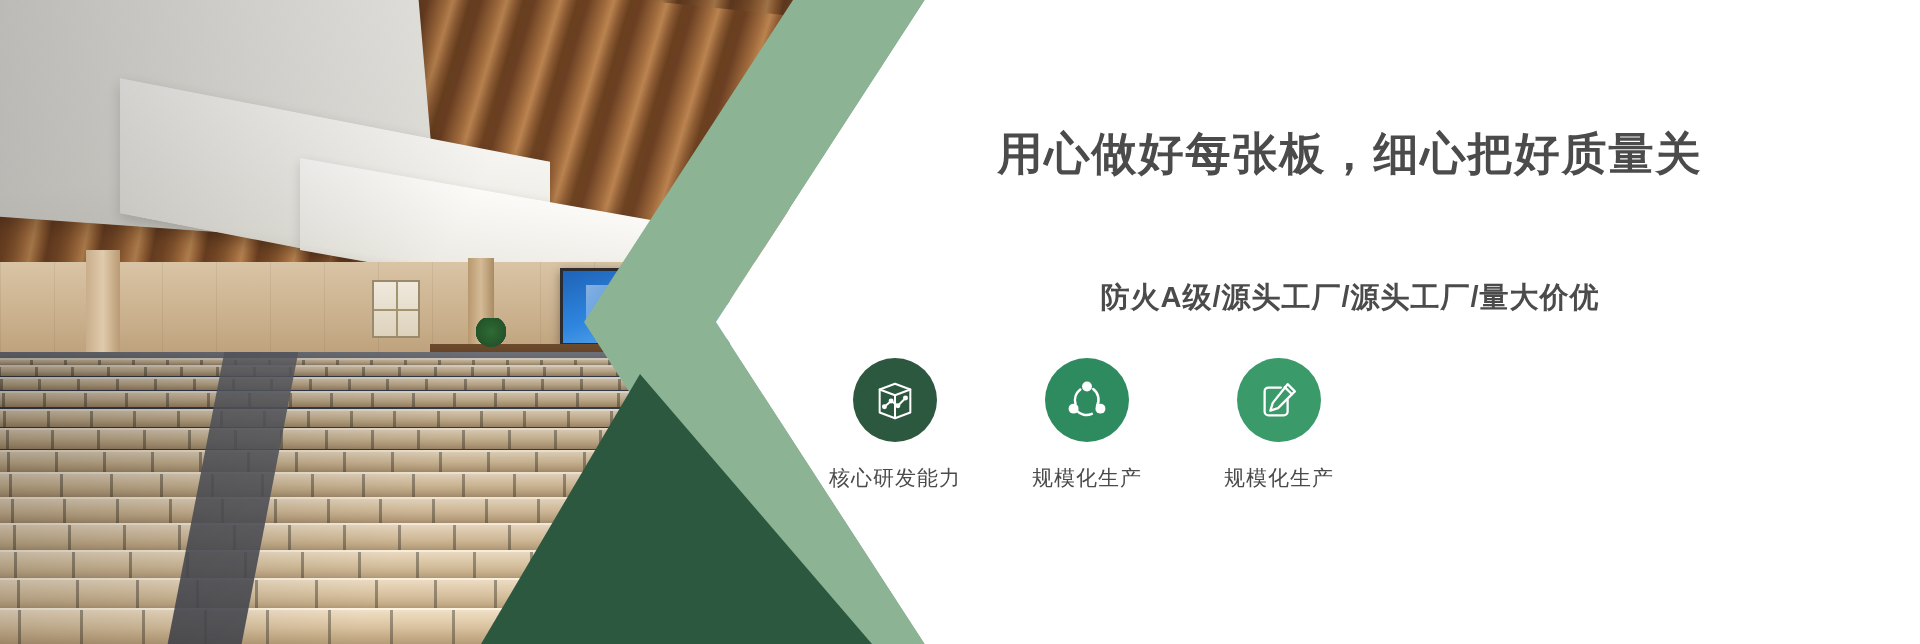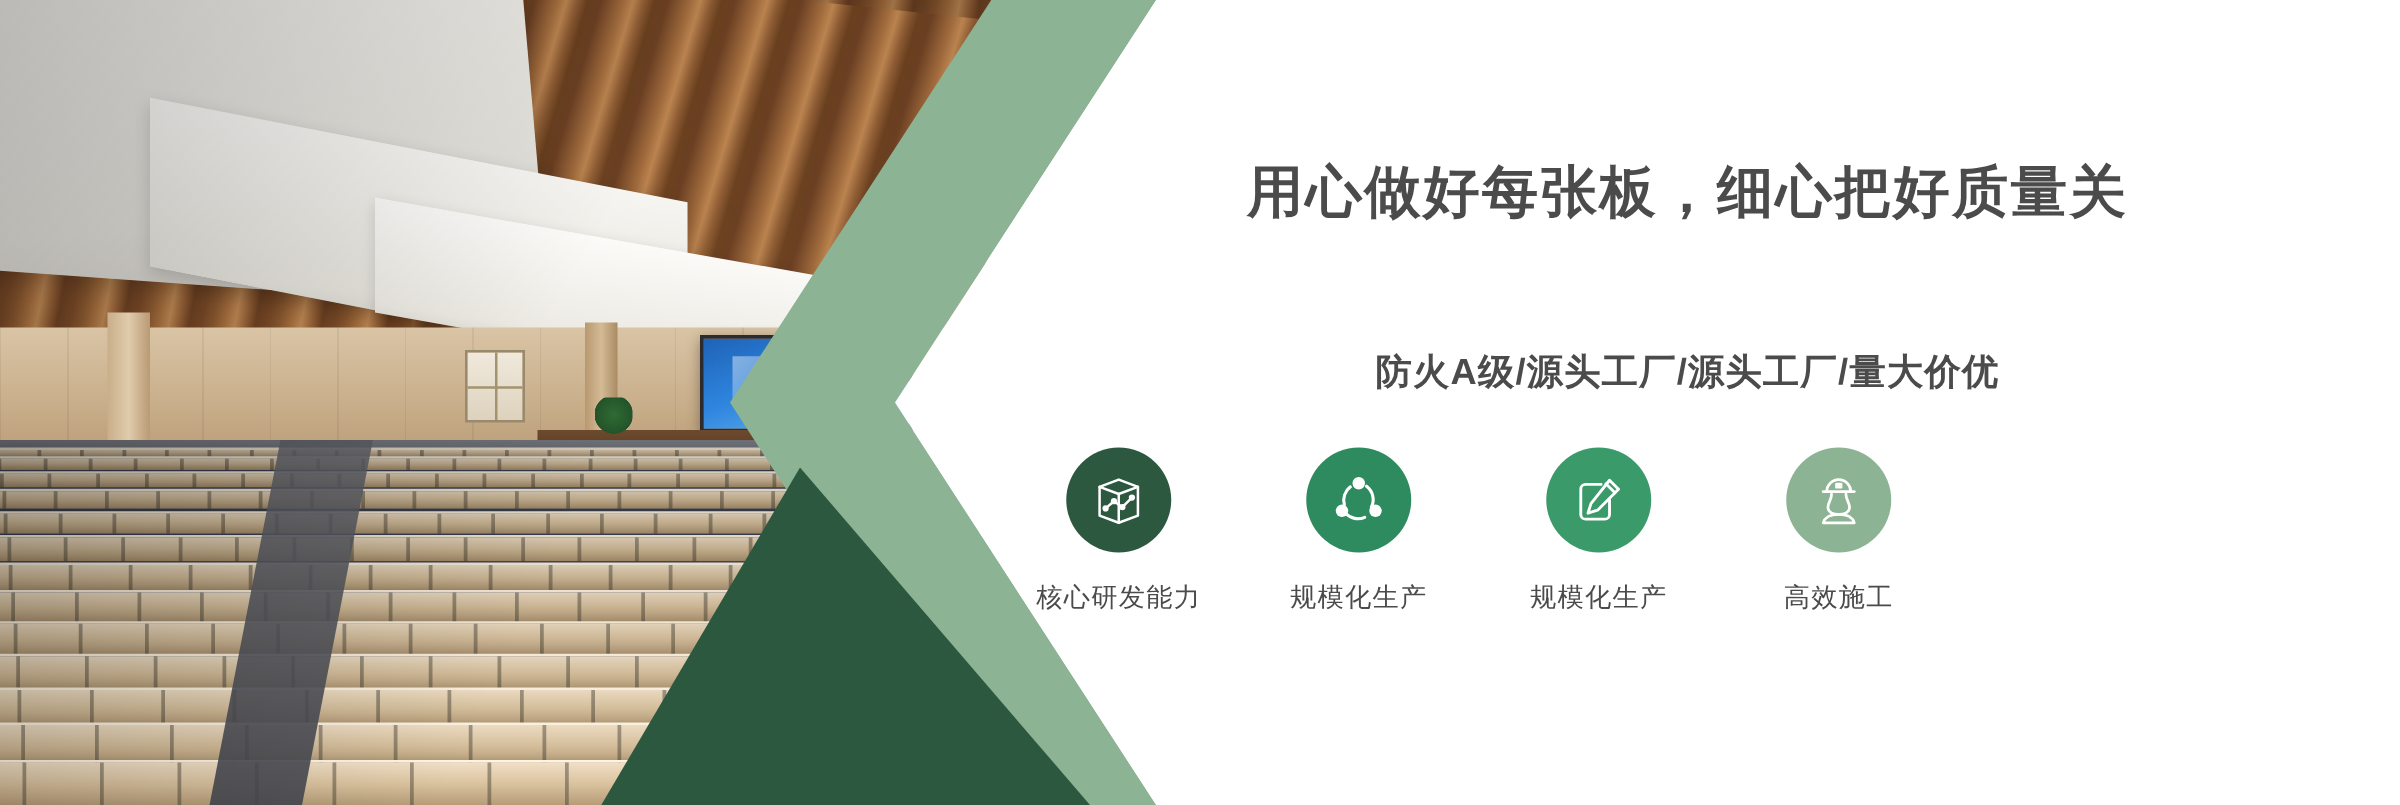--- a/index.html
+++ b/index.html
@@ -587,30 +587,16 @@
             <svg width="46" height="46" viewBox="0 0 48 48" fill="none" stroke="#ffffff" stroke-width="2.4" stroke-linecap="round" stroke-linejoin="round">
               <path d="M33 24 L33 36 A4 4 0 0 1 29 40 L13 40 A4 4 0 0 1 9 36 L9 15 A4 4 0 0 1 13 11 L26 11"></path>
               <path d="M33 7.5 L40.5 15 L23 32.5 L15 35 L17.5 27 Z"></path>
               <path d="M30 10.5 L37.5 18"></path>
             </svg>
           </span>
         </div>
         <div class="flabel">规模化生产</div>
       </div>
 
-      <div class="feature">
-        <div class="fcircle" id="circle-3" style="background: rgb(140, 179, 147);">
-          <span>
-            <svg width="46" height="46" viewBox="0 0 48 48" fill="none" stroke="#ffffff" stroke-width="2.3" stroke-linecap="round" stroke-linejoin="round">
-              <path d="M14 17 A10 10 0 0 1 34 17"></path>
-              <path d="M11 17 L37 17"></path>
-              <rect x="21" y="9.5" width="6" height="5" rx="1" fill="#ffffff" stroke="none"></rect>
-              <path d="M18 19 C18 24 15 26 15 30 C15 34 19 36 24 36 C29 36 33 34 33 30 C33 26 30 24 30 19"></path>
-              <path d="M24 36 C16 36 12 39.5 11 43 L37 43 C36 39.5 32 36 24 36 Z"></path>
-            </svg>
-          </span>
-        </div>
-        <div class="flabel">高效施工</div>
-      </div>
 
     </div>
   </div>
 </div>
 
 </body></html>

